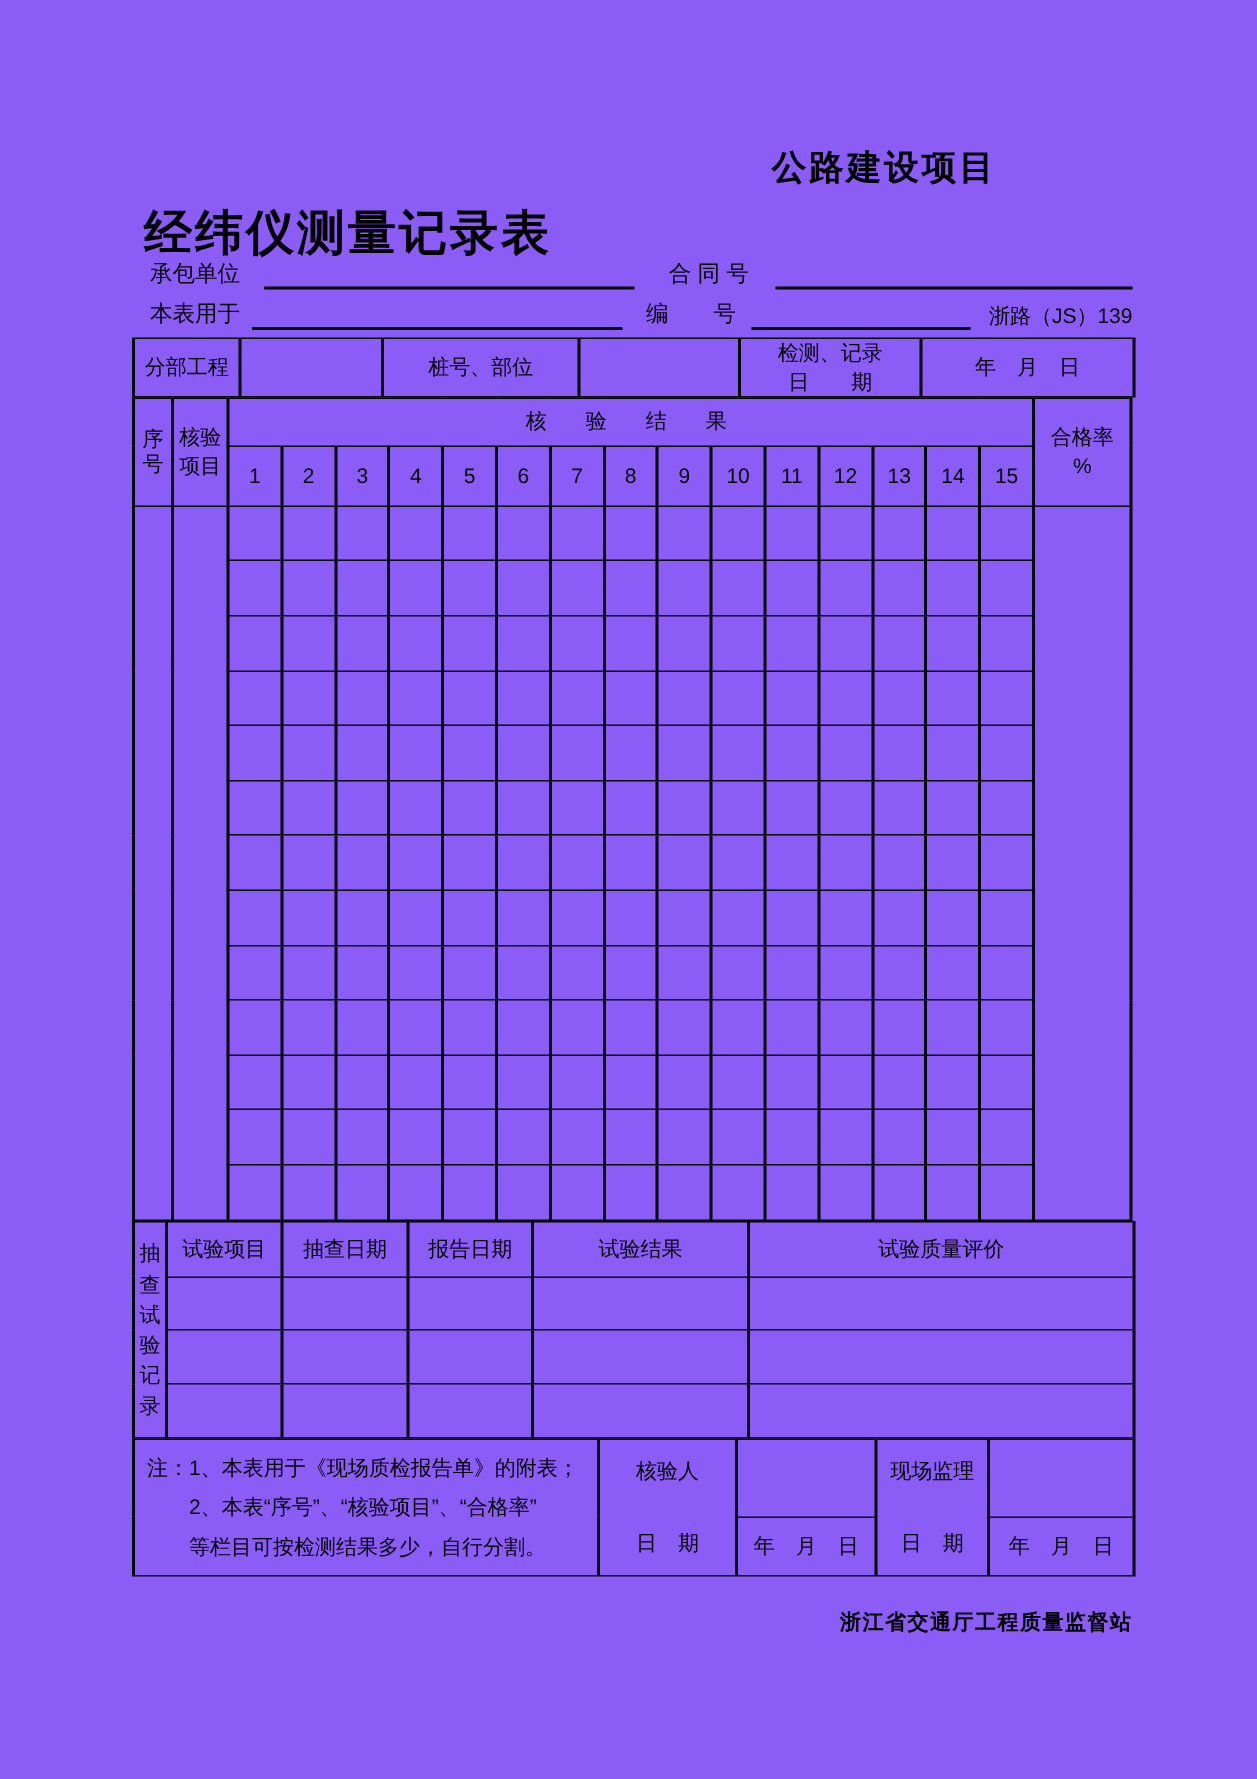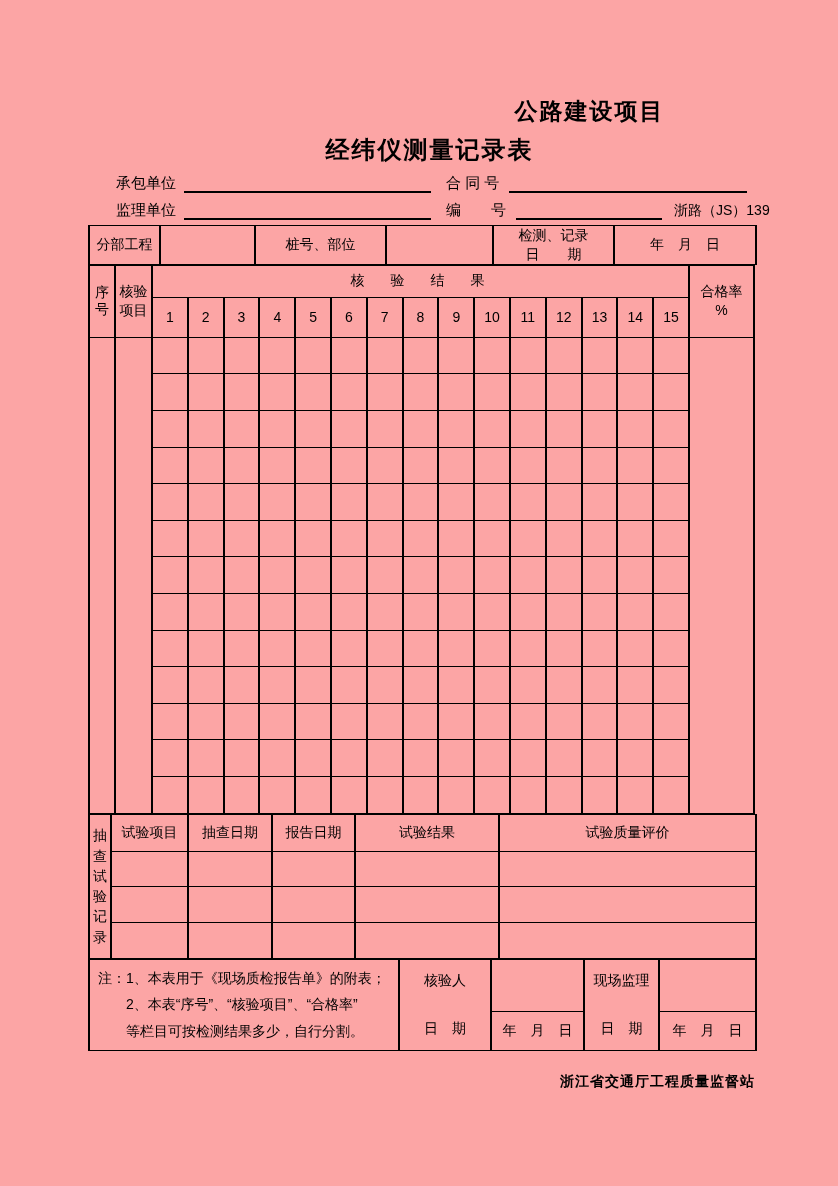--- a/index.html
+++ b/index.html
@@ -1,32 +1,32 @@
 <!DOCTYPE html>
 <html><head>
 <meta charset="utf-8">
 <style>
   html,body{margin:0;padding:0;}
   body{
     width:838px;height:1186px;background:#ffffff;color:#000;
     font-family:"Liberation Sans","DejaVu Sans",sans-serif;
     position:relative;overflow:hidden;
   }
-  .sheet{position:absolute;left:0;top:0;width:838px;height:1186px;background:#fca5a5;}
+  .sheet{position:absolute;left:0;top:0;width:838px;height:1186px;background:#8b5cf6;}
   .content{position:absolute;left:88px;top:0;width:667px;}
 
   
   .title1{position:absolute;top:96px;left:168px;width:667px;text-align:center;
           font-size:23px;font-weight:bold;letter-spacing:2px;}
-  .title2{position:absolute;top:134px;left:8px;width:667px;text-align:center;
-          font-size:24px;font-weight:bold;letter-spacing:2px;}
+  .title2{position:absolute;top:134px;left:8px;width:667px;
+          font-size:32px;font-weight:bold;letter-spacing:2px;}
 
   
-  .fieldrow{position:absolute;left:16px;width:667px;display:flex;align-items:flex-end;
-            font-size:15px;line-height:20px;}
+  .fieldrow{position:absolute;left:0;width:667px;display:flex;align-items:flex-end;
+            font-size:15px;line-height:20px;justify-content:space-between;}
   .fr1{top:172px;}
   .fr2{top:199px;}
   .flabel{margin-left:12px;white-space:nowrap;}
   .uline{border-bottom:2px solid #000;height:19px;}
   .u1{width:247px;margin-left:8px;}
   .flabel2{margin-left:15px;white-space:nowrap;}
   .u2a{width:238px;margin-left:10px;}
   .u2b{width:146px;margin-left:10px;}
   .formcode{margin-left:12px;white-space:nowrap;font-size:14px;}
 
@@ -66,21 +66,21 @@
     <div class="title2">经纬仪测量记录表</div>
 
     <div class="fieldrow fr1">
       <span class="flabel">承包单位</span>
       <span class="uline u1"></span>
       <span class="flabel2">合 同 号</span>
       <span class="uline u2a"></span>
     </div>
 
     <div class="fieldrow fr2">
-      <span class="flabel">监理单位</span>
+      <span class="flabel">本表用于</span>
       <span class="uline u1"></span>
       <span class="flabel2">编　　号</span>
       <span class="uline u2b"></span>
       <span class="formcode">浙路（JS）139</span>
     </div>
 
     <div class="tables">
 
       <table class="t info">
         <colgroup>

